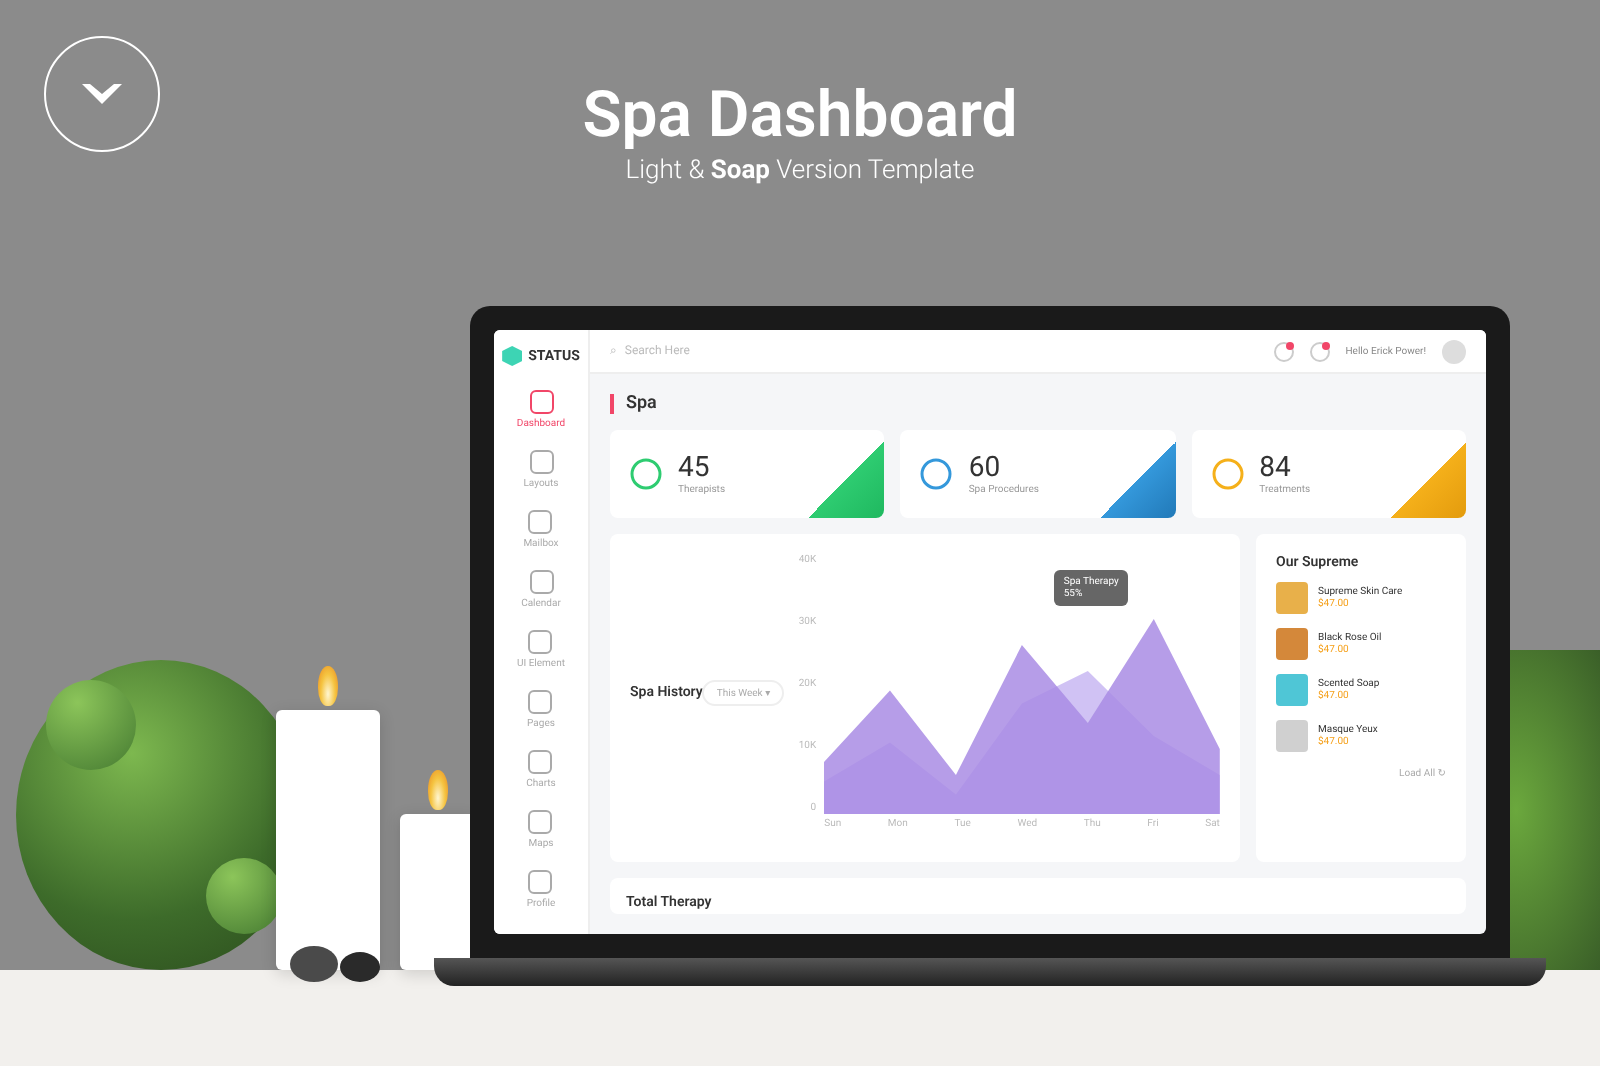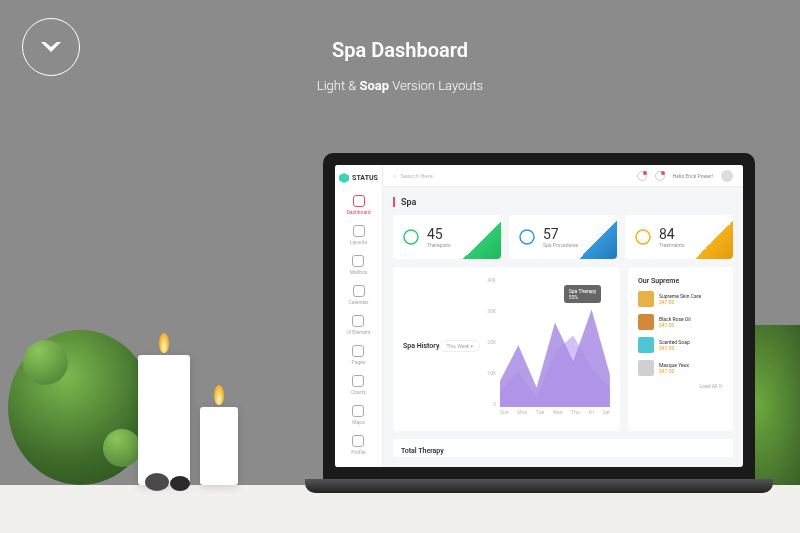--- a/index.html
+++ b/index.html
@@ -1,36 +1,36 @@
 <!DOCTYPE html>
 <html><head>
 <meta charset="utf-8">
 <style>
 *{margin:0;padding:0;box-sizing:border-box;font-family:-apple-system,BlinkMacSystemFont,'Segoe UI',Roboto,sans-serif}
 body{background:#8b8b8b;width:800px;height:533px;overflow:hidden;position:relative}
-.hero-title{position:absolute;top:38px;left:50%;transform:translateX(-50%);color:#fff;font-size:20px;font-weight:600}
+.hero-title{position:absolute;top:38px;left:50%;transform:translateX(-50%);color:#fff;font-size:32px;font-weight:600}
 .hero-subtitle{position:absolute;top:78px;left:50%;transform:translateX(-50%);color:#fff;font-size:13px;font-weight:300}
 .hero-subtitle b{font-weight:700}
 .badge-circle{position:absolute;top:18px;left:22px;width:58px;height:58px;border:1px solid #fff;border-radius:50%;display:flex;align-items:center;justify-content:center}
 .badge-circle svg{width:24px;height:14px}
 .scene{position:absolute;bottom:0;left:0;right:0;height:380px}
 .table-surface{position:absolute;bottom:0;left:0;right:0;height:48px;background:#f2f0ed}
 .plant{position:absolute;bottom:48px;left:8px;width:145px;height:155px;border-radius:50%;background:radial-gradient(circle at 40% 30%,#7db84f,#3d6b2a 60%,#2a4a1c)}
 .plant::before,.plant::after{content:'';position:absolute;border-radius:50%;background:radial-gradient(circle at 35% 25%,#8cc55a,#457a31)}
 .plant::before{width:45px;height:45px;top:10px;left:15px}
 .plant::after{width:38px;height:38px;bottom:18px;right:12px}
 .candle{position:absolute;bottom:48px;background:#fff;border-radius:3px;box-shadow:0 2px 8px rgba(0,0,0,0.15)}
 .candle-lg{left:138px;width:52px;height:130px}
 .candle-sm{left:200px;width:38px;height:78px}
 .flame{position:absolute;top:-22px;left:50%;transform:translateX(-50%);width:10px;height:20px;background:radial-gradient(ellipse at 50% 70%,#fff6d0,#f5c441 50%,#e8871e);border-radius:50% 50% 45% 45%}
 .stone{position:absolute;border-radius:50%;background:#333}
 .stone1{bottom:42px;left:145px;width:24px;height:18px;background:#4a4a4a}
 .stone2{bottom:42px;left:170px;width:20px;height:15px;background:#2a2a2a}
 .plant-r{position:absolute;bottom:48px;right:0;width:70px;height:160px;background:radial-gradient(ellipse at 40% 50%,#6ba83d,#3a5f28)}
-.laptop{position:absolute;bottom:40px;right:45px;width:432px;height:340px}
+.laptop{position:absolute;bottom:40px;right:45px;width:520px;height:340px}
 .laptop-base{position:absolute;bottom:0;left:-18px;right:-18px;height:14px;background:linear-gradient(#555,#222);border-radius:0 0 10px 10px}
 .laptop-screen{position:absolute;top:0;left:0;right:0;bottom:14px;background:#1a1a1a;border-radius:10px 10px 0 0;padding:12px}
 .dashboard{width:100%;height:100%;background:#f5f6f8;border-radius:3px;display:flex;font-size:7px;color:#444;overflow:hidden}
 .sidebar{width:48px;background:#fff;display:flex;flex-direction:column;align-items:center;padding:8px 0;gap:12px;border-right:1px solid #eee}
 .logo{display:flex;align-items:center;gap:3px;font-size:7px;font-weight:700;color:#333}
 .logo-icon{width:10px;height:10px;background:#3dd4b4;clip-path:polygon(50% 0,100% 25%,100% 75%,50% 100%,0 75%,0 25%)}
 .nav-item{display:flex;flex-direction:column;align-items:center;gap:2px;font-size:5px;color:#aaa;cursor:pointer}
 .nav-item.active{color:#f14668}
 .nav-icon{width:12px;height:12px;border:1px solid currentColor;border-radius:3px}
 .main{flex:1;display:flex;flex-direction:column}
@@ -74,21 +74,21 @@
 </head>
 <body>
 
 <div class="badge-circle">
   <svg viewBox="0 0 24 14">
       <path d="M2 2 L12 12 L22 2 L18 2 L12 7 L6 2 Z" fill="#fff"></path>
     </svg>
 </div>
 <div class="hero-title">Spa Dashboard</div>
 <div class="hero-subtitle">
-  <span>Light &amp; </span><b>Soap</b><span> Version Layouts</span>
+  <span>Light &amp; </span><b>Soap</b><span> Version Template</span>
 </div>
 
 <div class="scene">
   <div class="table-surface"></div>
   <div class="plant"></div>
   <div class="candle candle-lg">
       <div class="flame"></div>
     </div>
   <div class="candle candle-sm">
       <div class="flame"></div>
@@ -180,21 +180,21 @@
                   </div>
                   <div class="stat-tri tri-green"></div>
                 </div>
                 <div class="stat-card">
                   <div class="stat-icon">
                     <svg width="20" height="20">
                       <circle cx="10" cy="10" r="7" fill="none" stroke="#3498db" stroke-width="1.5"></circle>
                     </svg>
                   </div>
                   <div>
-                    <div class="stat-num">57</div>
+                    <div class="stat-num">60</div>
                     <div class="stat-label">Spa Procedures</div>
                   </div>
                   <div class="stat-tri tri-blue"></div>
                 </div>
                 <div class="stat-card">
                   <div class="stat-icon">
                     <svg width="20" height="20">
                       <circle cx="10" cy="10" r="7" fill="none" stroke="#f5b01a" stroke-width="1.5"></circle>
                     </svg>
                   </div>

